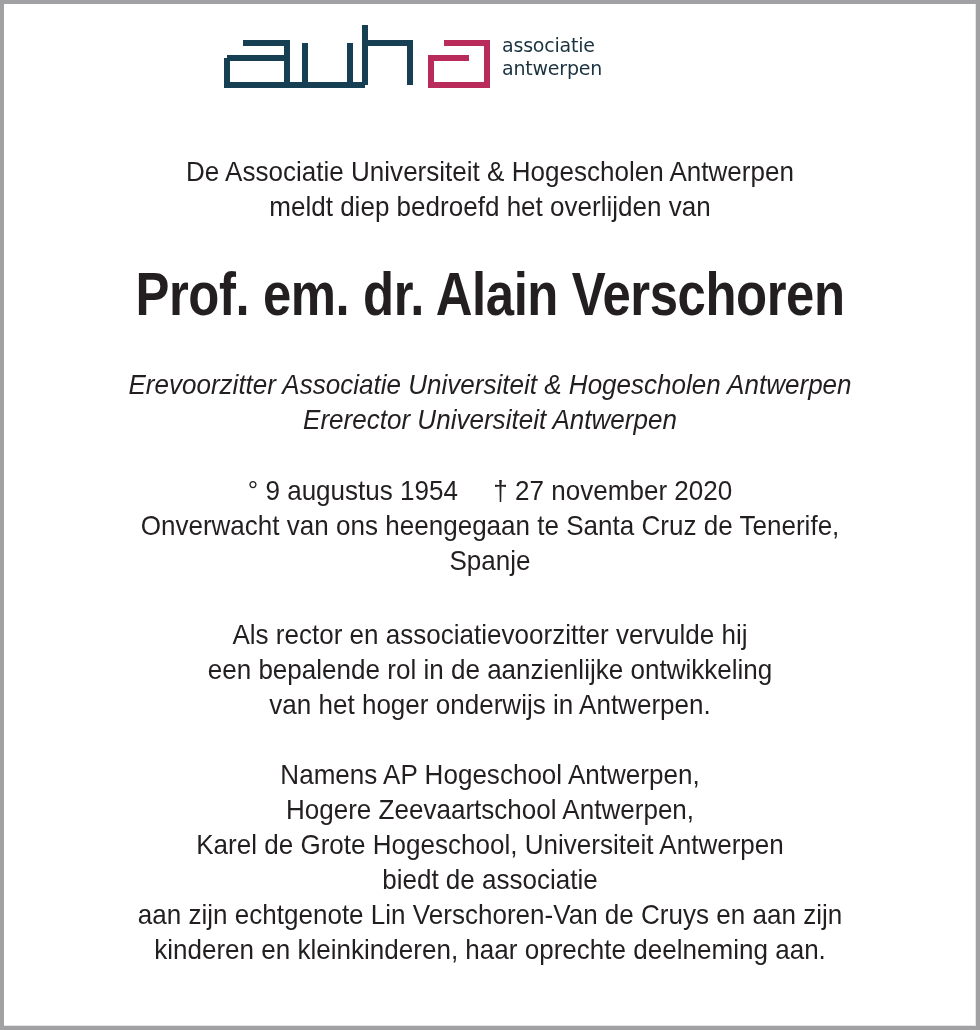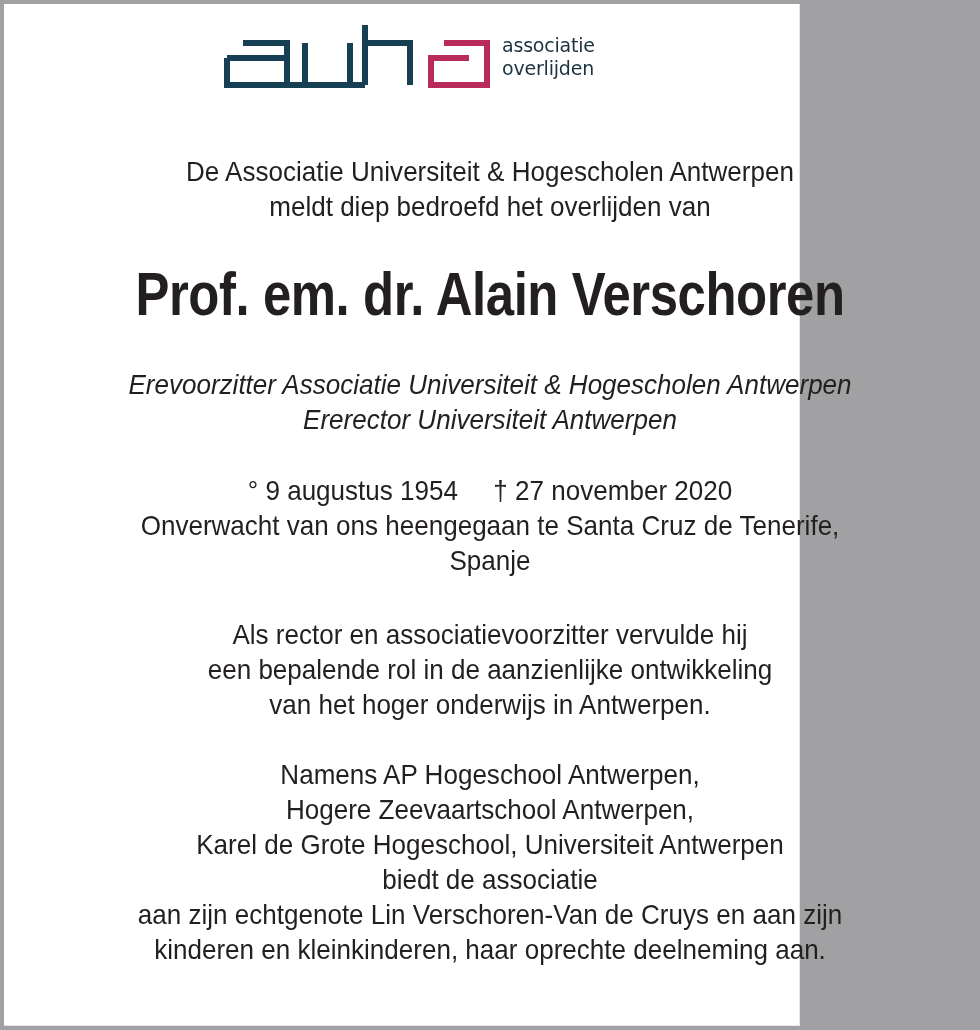--- a/index.html
+++ b/index.html
@@ -1,19 +1,19 @@
 <!DOCTYPE html>
 <html><head>
   <meta charset="utf-8">
   <style>
     * { box-sizing: border-box; margin: 0; padding: 0; }
     html, body { width: 980px; height: 1030px; background: #a1a1a3; overflow: hidden; }
     body { position: relative; font-family: "Liberation Sans", sans-serif; color: #231f20; }
     .page {
-      position: absolute; left: 4px; top: 4px; width: 796px; height: 1022px;
+      position: absolute; left: 4px; top: 4px; width: 972px; height: 1022px;
       background: #ffffff;
       border-right: 1px solid #e6e6e6; border-bottom: 1px solid #e6e6e6;
     }
     .logo { position: absolute; left: 216px; top: 18px; width: 560px; height: 84px; }
     .logo svg { position: absolute; left: 0; top: 0; }
     .logo-text {
       position: absolute; left: 282px; top: 12px;
       font-family: "DejaVu Sans", sans-serif; font-size: 19px; line-height: 22.5px;
       color: #1b3340; letter-spacing: -0.2px;
     }
@@ -51,21 +51,21 @@
 
         <path d="M130 63 H145 M145 3 V63 M145 21 H190 V63"></path>
       </g>
       <g fill="none" stroke="#b82b5a" stroke-width="6" stroke-linejoin="miter">
 
         <path d="M224 21 H267 V63 H211 V36 H249"></path>
       </g>
     </svg>
     <div class="logo-text">
       <div>associatie</div>
-      <div>overlijden</div>
+      <div>antwerpen</div>
     </div>
   </div>
 
   <div class="block sans intro">
     <div class="line">De Associatie Universiteit &amp; Hogescholen Antwerpen</div>
     <div class="line">meldt diep bedroefd het overlijden van</div>
   </div>
 
   <div class="block name">Prof. em. dr. Alain Verschoren</div>
 

